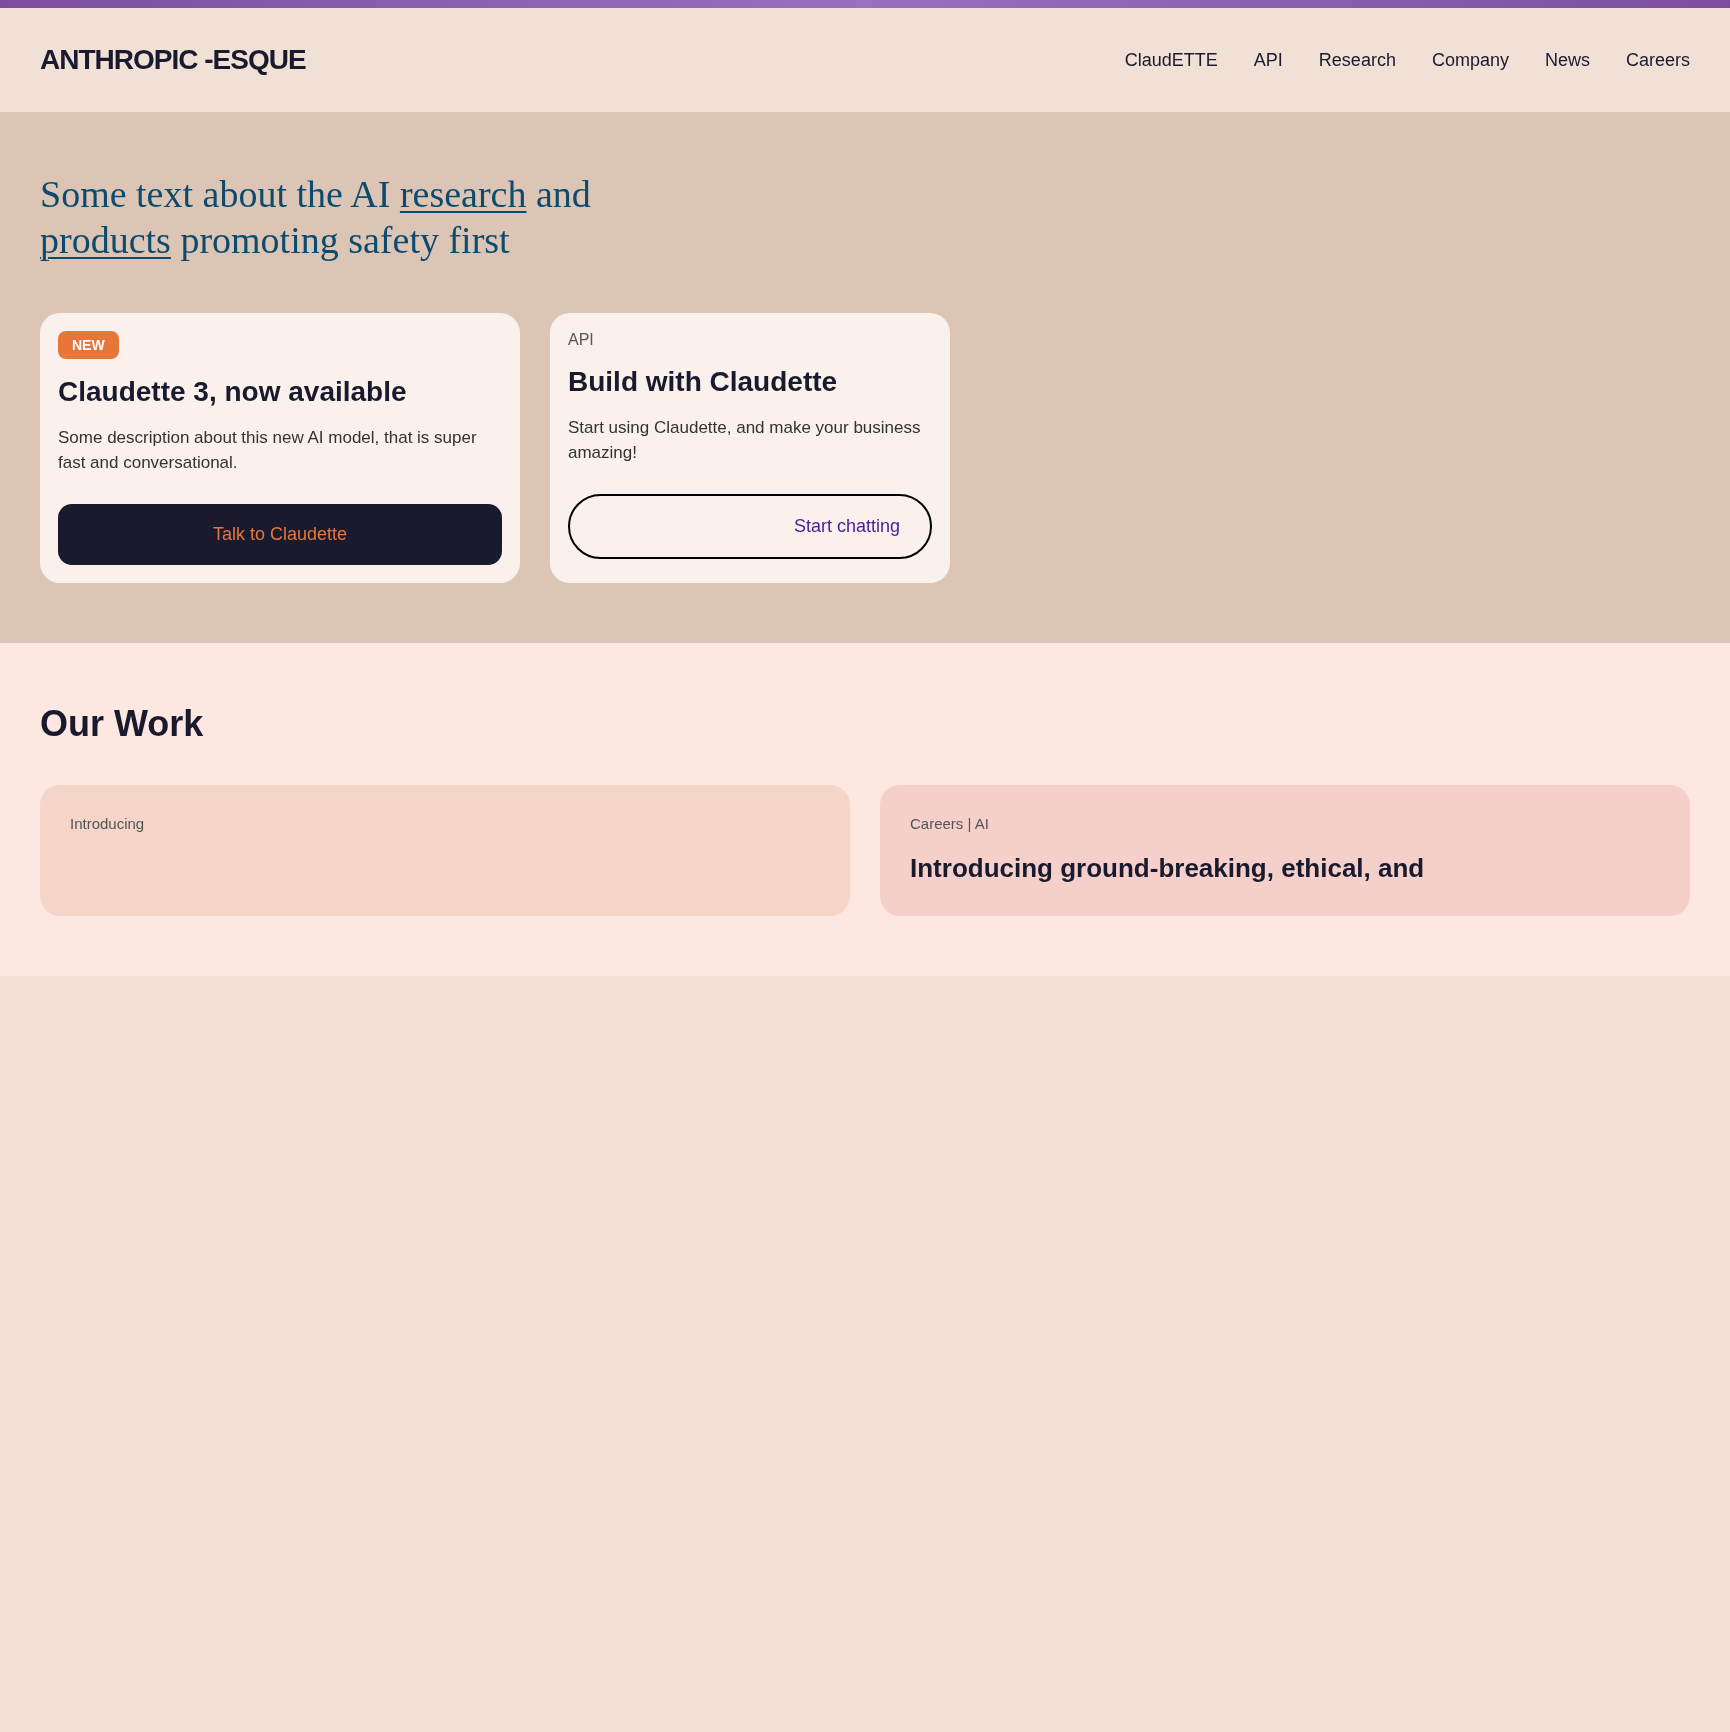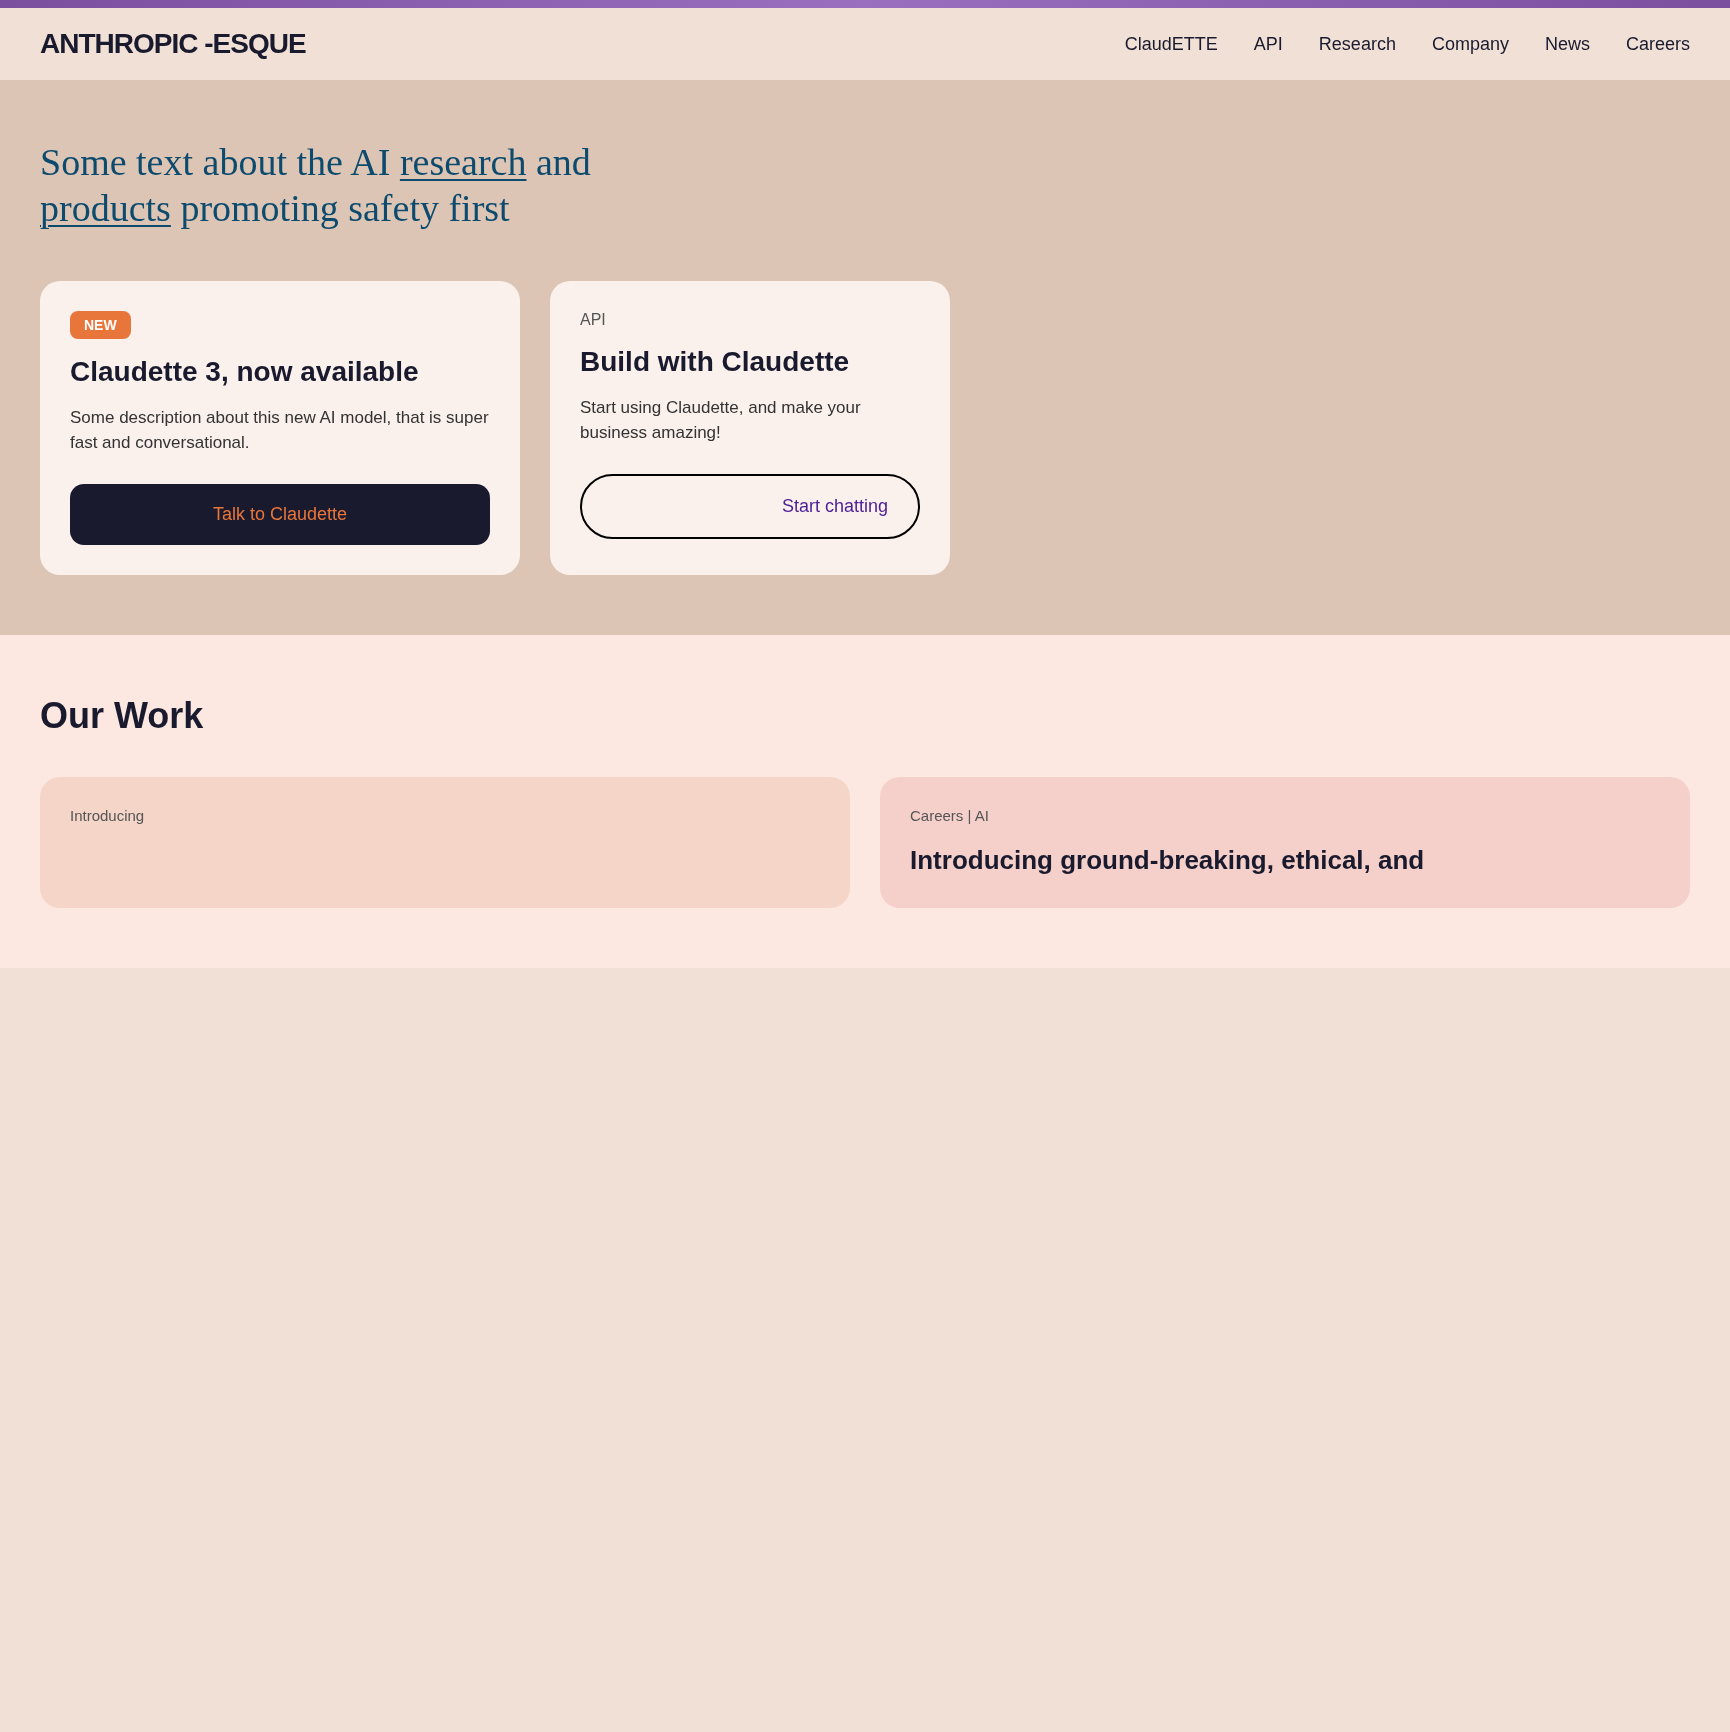--- a/index.html
+++ b/index.html
@@ -19,21 +19,21 @@
       height: 8px;
       background: linear-gradient(90deg, #7b4f9e 0%, #9b6fc0 50%, #7b4f9e 100%);
     }
 
     
     nav {
       background-color: #f0e0d6;
       display: flex;
       align-items: center;
       justify-content: space-between;
-      padding: 20px 40px;
+      padding: 36px 40px;
     }
 
     .logo {
       font-family: Arial, sans-serif;
       font-weight: 900;
       font-size: 28px;
       color: #1a1a2e;
       letter-spacing: -1px;
     }
 
@@ -75,21 +75,21 @@
     .cards-row {
       display: flex;
       gap: 30px;
       max-width: 980px;
     }
 
     
     .card {
       background-color: #faf0ec;
       border-radius: 20px;
-      padding: 30px;
+      padding: 18px;
       flex: 1;
     }
 
     .card-left {
       max-width: 480px;
     }
 
     .card-right {
       max-width: 400px;
     }

